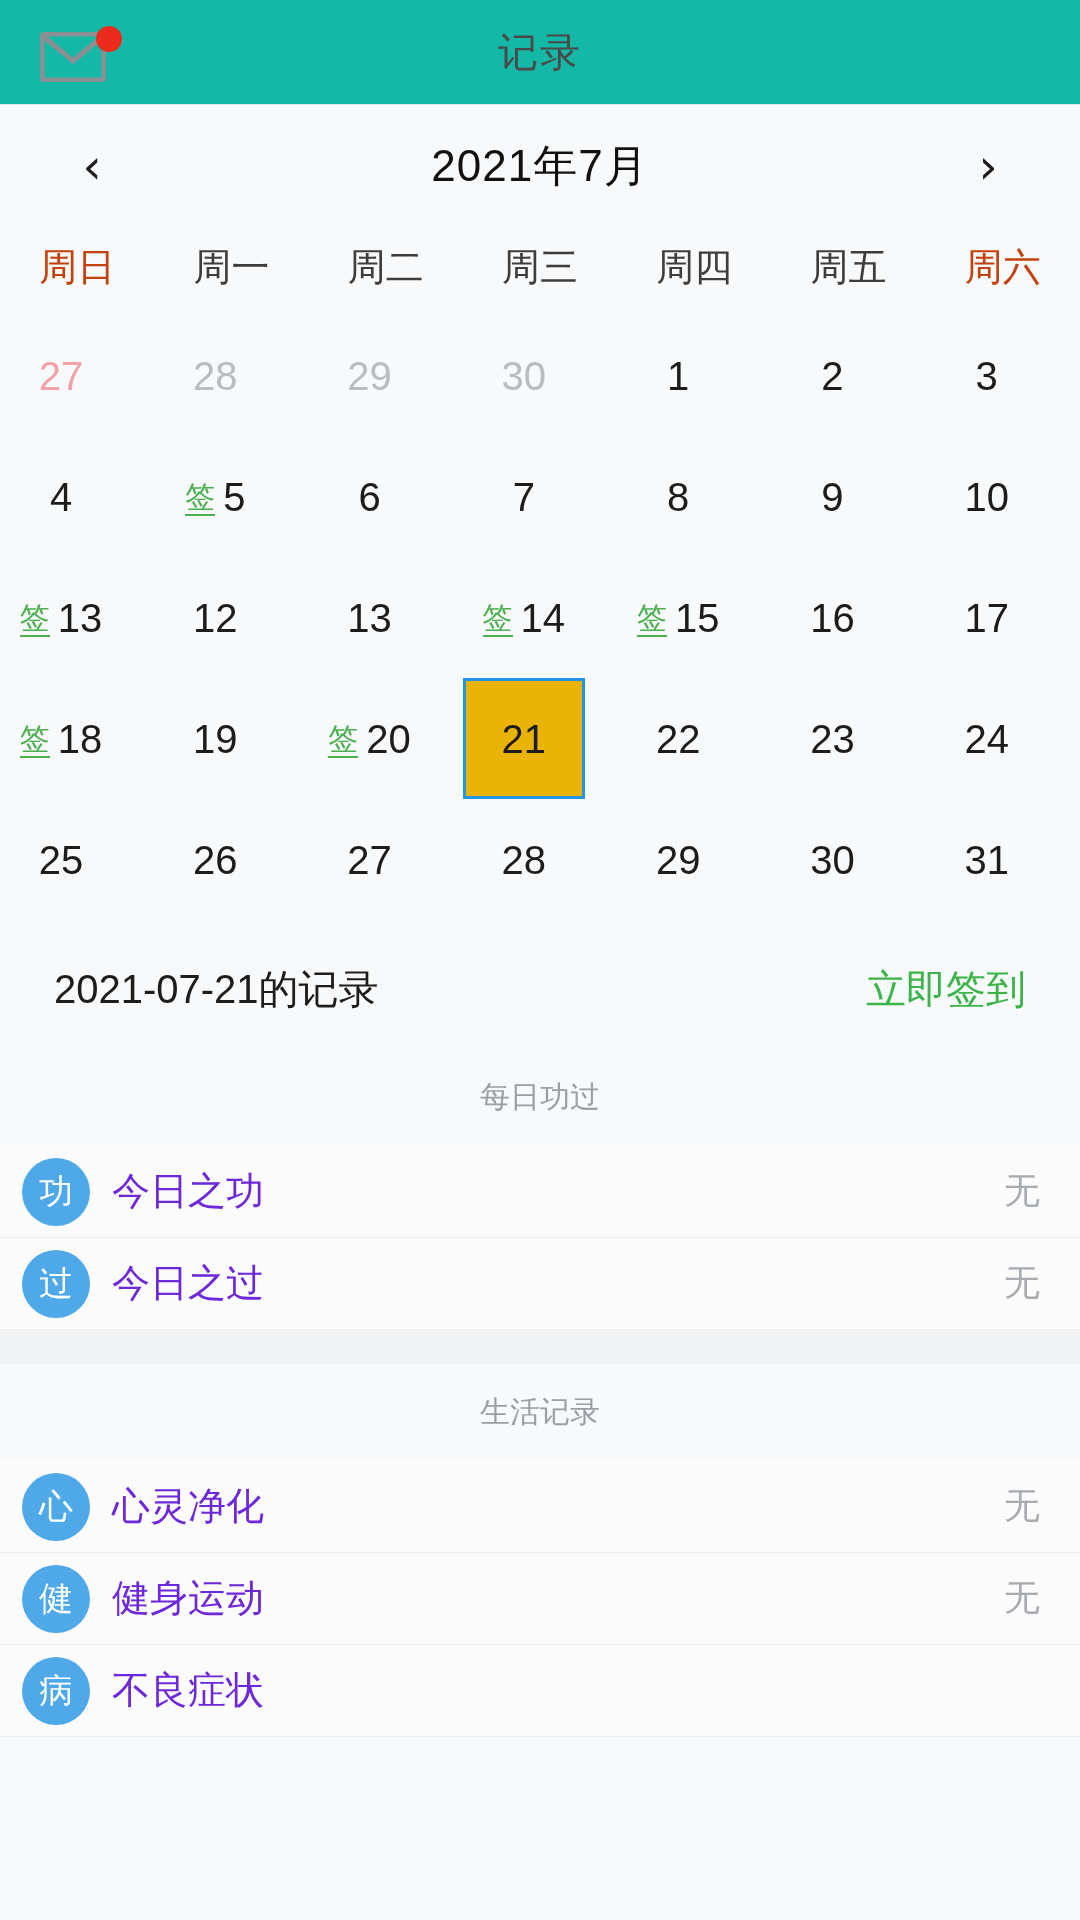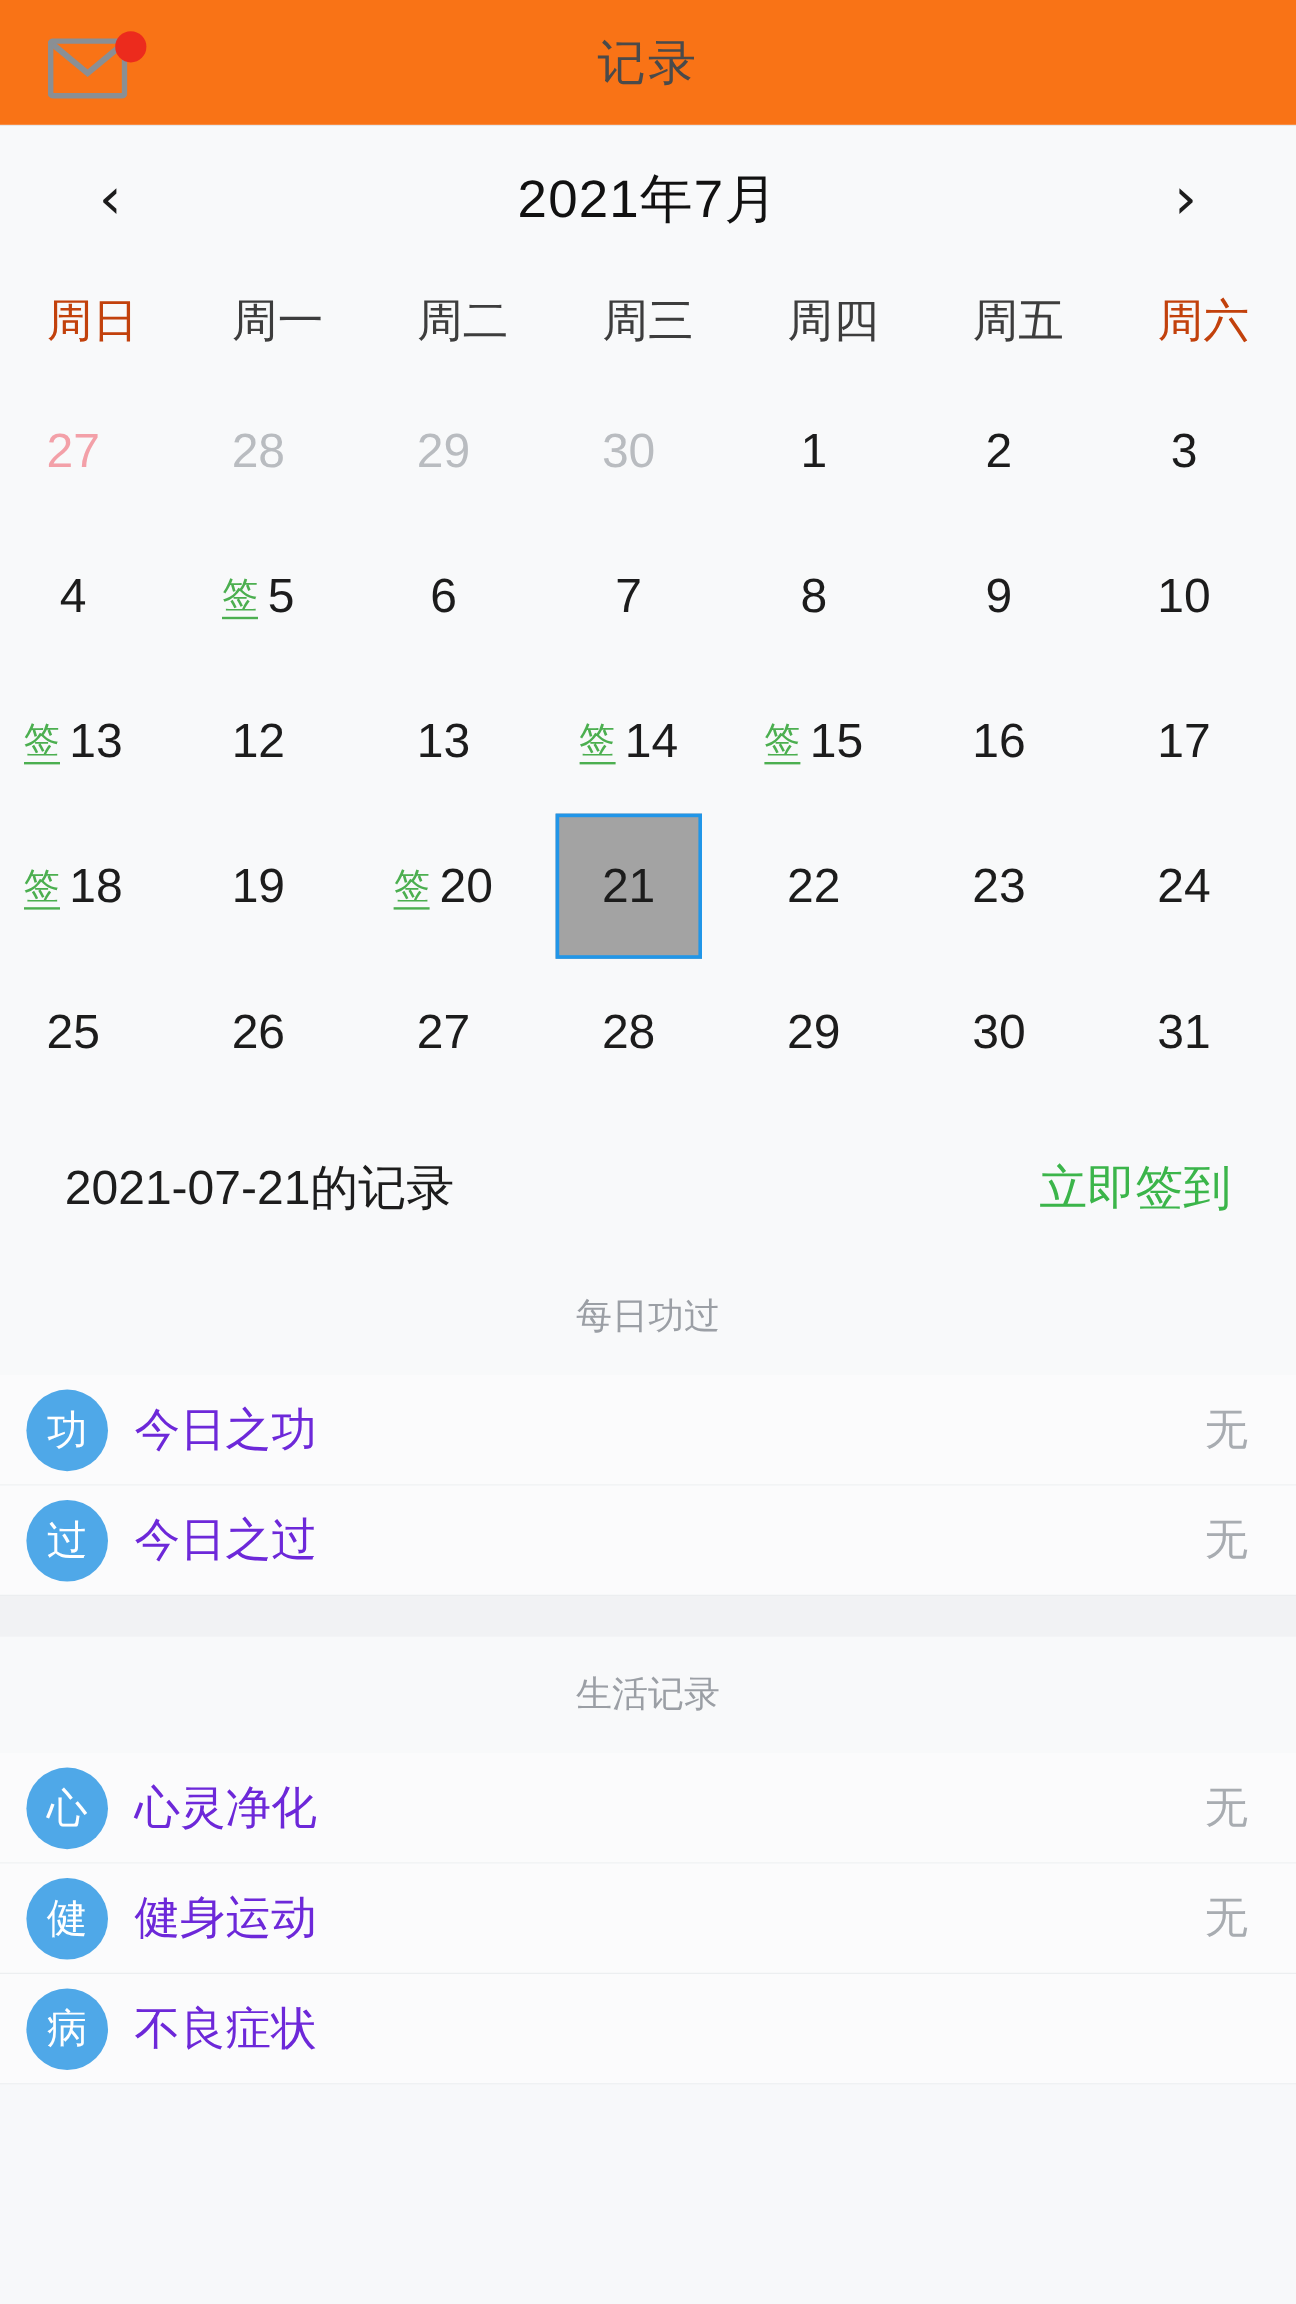--- a/index.html
+++ b/index.html
@@ -11,21 +11,21 @@
     height: 1920px;
     background: #f7f8fa;
     font-family: "Liberation Sans", "DejaVu Sans", sans-serif;
     overflow: hidden;
     position: relative;
   }
 
   
   .header {
     height: 104px;
-    background: #f97316;
+    background: #14b8a6;
     position: relative;
     display: flex;
     align-items: center;
     justify-content: center;
     box-sizing: border-box;
   }
   .header-title {
     font-size: 40px;
     color: #4a4a4a;
     letter-spacing: 2px;
@@ -119,21 +119,21 @@
     display: flex;
     align-items: center;
     justify-content: center;
     gap: 8px;
     width: 122px;
     height: 121px;
     box-sizing: border-box;
   }
   .cal-cell.selected .cal-inner {
     border: 3px solid #2196e8;
-    background: #a3a3a3;
+    background: #eab308;
   }
   .day-num {
     font-size: 40px;
     color: #1c1c1c;
     line-height: 1;
   }
   .day-num.other {
     color: #b9bcc0;
   }
   .day-num.other-red {

